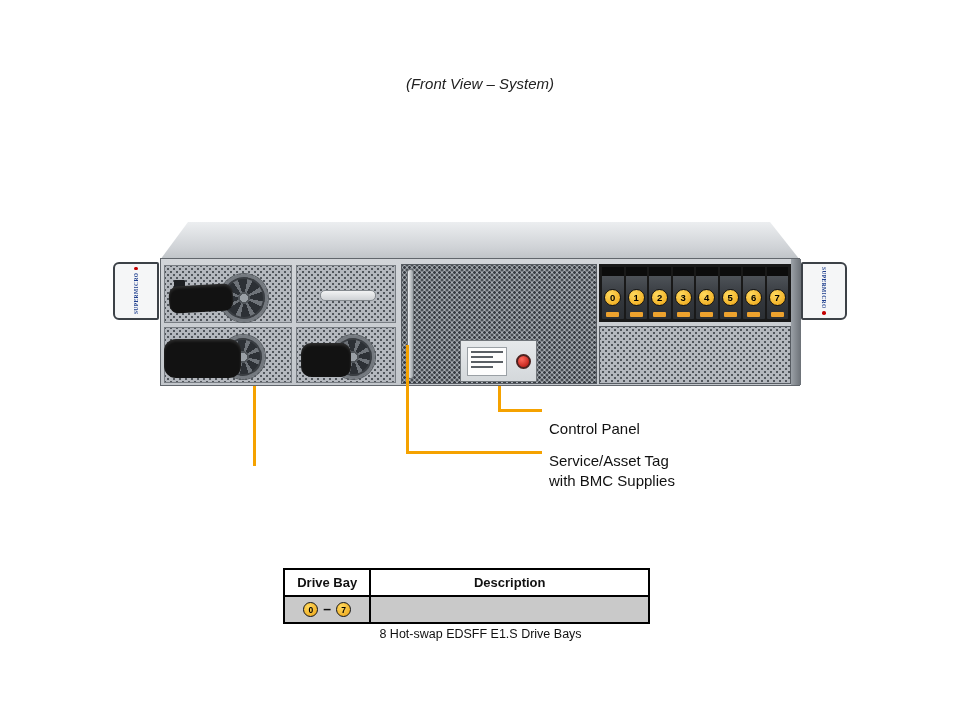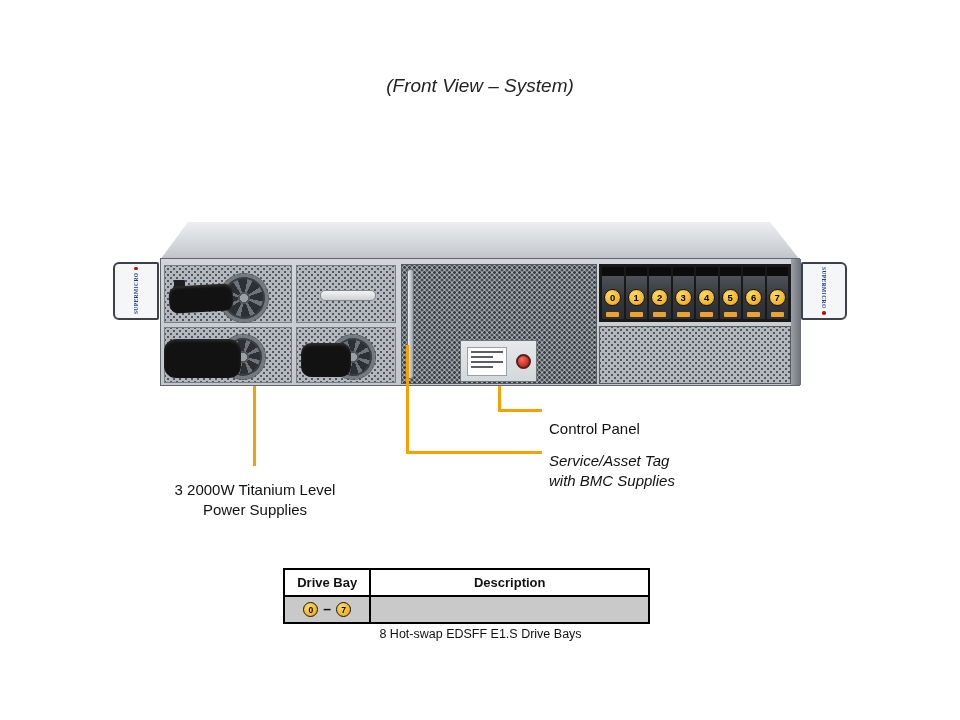--- a/index.html
+++ b/index.html
@@ -1,21 +1,21 @@
 <!DOCTYPE html>
 <html><head>
 <meta charset="utf-8">
 <style>
   html,body{margin:0;padding:0;background:#fff;}
   .canvas{position:relative;width:960px;height:720px;background:#fff;overflow:hidden;
           font-family:"Liberation Sans",sans-serif;color:#111;}
 
   
   .fig-title{position:absolute;left:0;top:75;width:960px;top:75px;text-align:center;
-             font-size:19px;font-style:italic;color:#222;}
+             font-size:15px;font-style:italic;color:#222;}
 
   
   .lid{position:absolute;left:150px;top:222px;width:660px;height:37px;
        background:linear-gradient(180deg,#eceef0,#cfd2d6 70%,#bfc3c7);
        clip-path:polygon(38px 0,620px 0,650px 100%,10px 100%);
        border-bottom:1px solid #7a7f84;}
 
   
   .face{position:absolute;left:160px;top:258px;width:640px;height:128px;
         background:linear-gradient(180deg,#d2d5d9,#c2c6cb);
@@ -107,21 +107,21 @@
   
   .cl{position:absolute;background:#F5A200;}
   .c1v{left:498px;top:386px;width:3px;height:26px;}
   .c1h{left:498px;top:409px;width:44px;height:3px;}
   .c2v{left:406px;top:345px;width:3px;height:109px;}
   .c2h{left:406px;top:451px;width:136px;height:3px;}
   .c3v{left:253px;top:386px;width:3px;height:80px;}
 
   .callout-text{position:absolute;font-size:15px;color:#111;line-height:20px;margin-top:16px;}
   .t-cpanel{left:549px;top:403px;}
-  .t-tag{left:549px;top:435px;font-style:italic;}
+  .t-tag{left:549px;top:435px;}
   .t-psu{left:105px;top:464px;width:300px;text-align:center;}
 
   
   .spec-table{position:absolute;left:283px;top:568px;width:367px;
               border:2px solid #000;box-sizing:border-box;}
   .tr{display:flex;}
   .th{background:#fff;font-weight:700;font-size:13px;}
   .td-row{background:#C9C9C9;}
   .cell{box-sizing:border-box;display:flex;align-items:center;justify-content:center;}
   .c-bay{width:100px;border-right:2px solid #000;}
@@ -235,24 +235,20 @@
   <div class="cl c1h"></div>
   <div class="cl c2v"></div>
   <div class="cl c2h"></div>
   <div class="cl c3v"></div>
 
   <div class="callout-text t-cpanel">Control Panel</div>
   <div class="callout-text t-tag">
     <div>Service/Asset Tag</div>
     <div>with BMC Supplies</div>
   </div>
-  <div class="callout-text t-psu">
-    <div>3 2000W Titanium Level</div>
-    <div>Power Supplies</div>
-  </div>
 
   <div class="spec-table">
     <div class="tr th">
       <div class="cell c-bay">Drive Bay</div>
       <div class="cell c-desc">Description</div>
     </div>
     <div class="tr td-row">
       <div class="cell c-bay">
         <span class="badge tbl-badge">0</span>
         <span class="range-dash">–</span>

